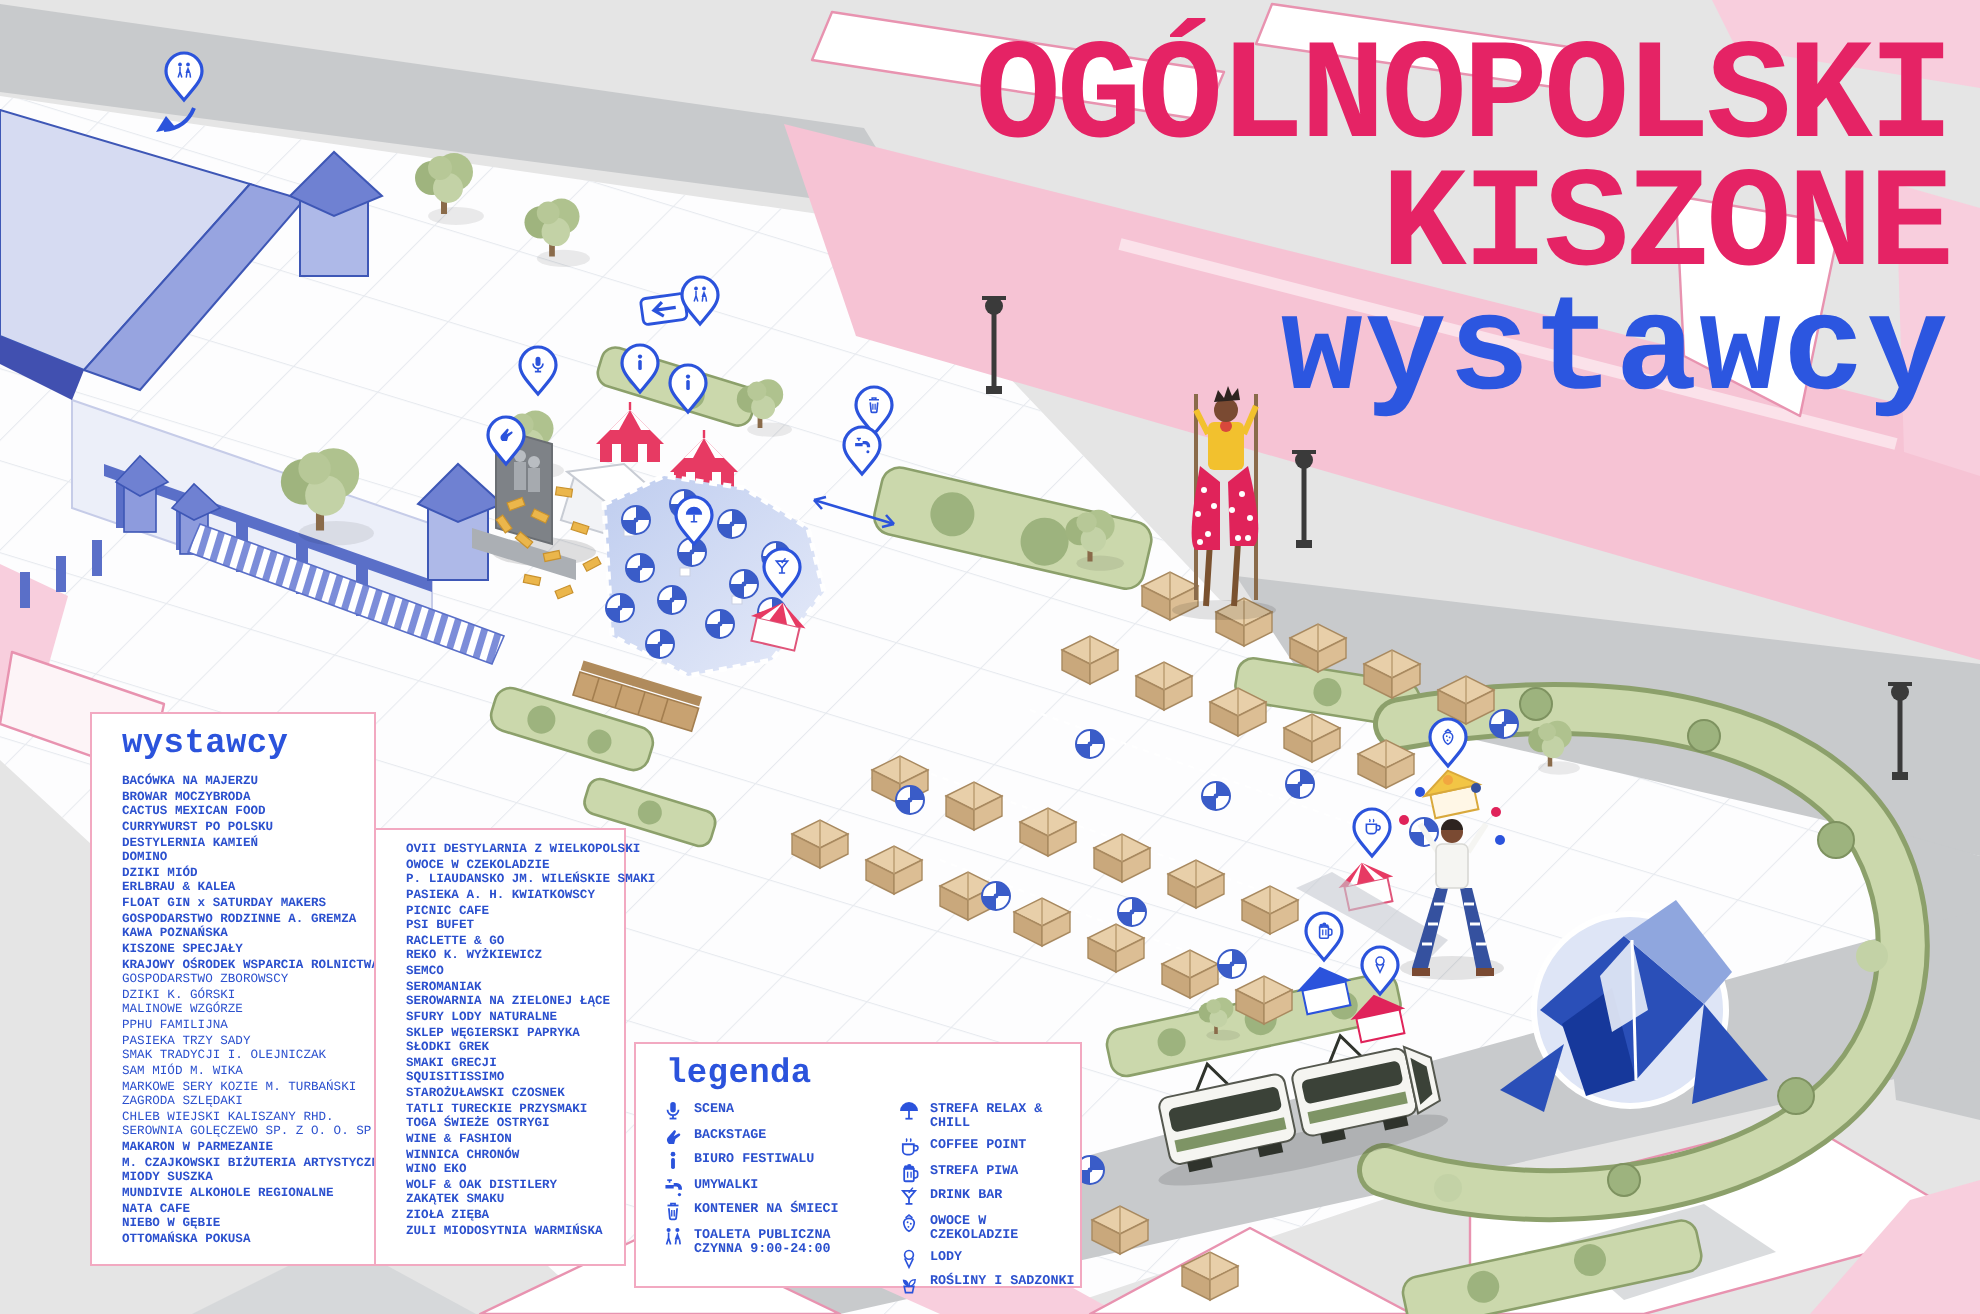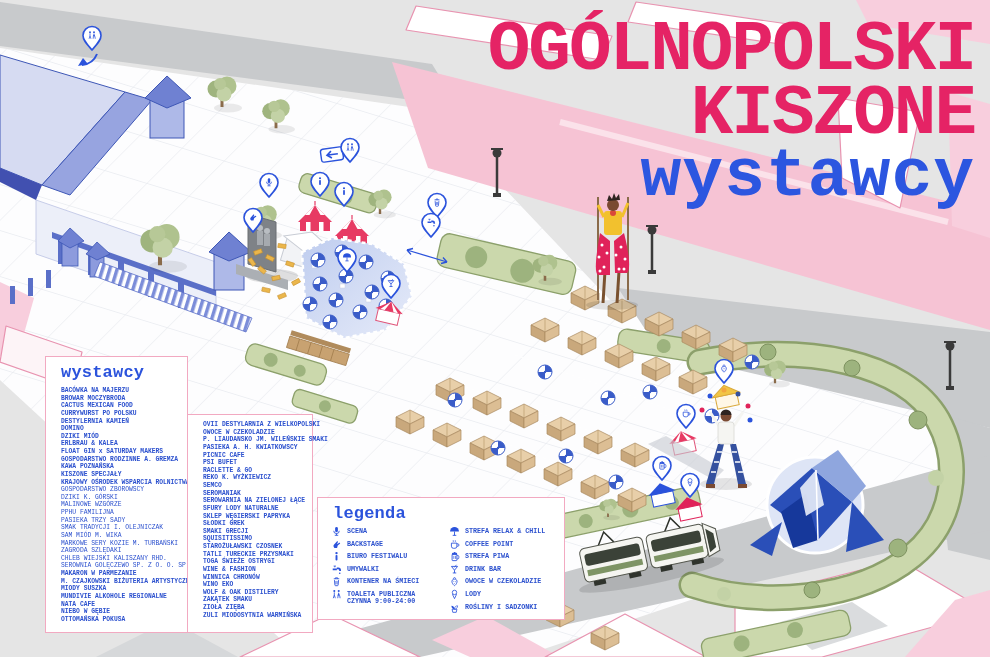--- a/index.html
+++ b/index.html
@@ -10,21 +10,21 @@
 
   
   .title{position:absolute;top:18px;right:40px;text-align:right;z-index:2;pointer-events:none;}
   .t-pink{color:#E52365;font-size:71px;line-height:64px;font-weight:bold;letter-spacing:-2px;}
   .t-blue{color:#2C56E0;font-size:68px;line-height:61px;font-weight:bold;letter-spacing:1px;}
 
   
   .panel{position:absolute;background:#fff;border:1.5px solid #F2A9C1;z-index:3;box-sizing:border-box;}
   #panel-exhibitors-1{left:45px;top:356px;width:143px;height:277px;}
   #panel-exhibitors-2{left:187px;top:414px;width:126px;height:219px;}
-  #panel-legend{left:317px;top:497px;width:248px;height:123px;}
+  #panel-legend{left:317px;top:521px;width:224px;height:123px;}
   .panel h2{font-size:17px;margin:6px 0 3px 15px;color:#2B53DC;font-weight:bold;letter-spacing:0.2px;}
   ul.xlist{list-style:none;margin:0;padding:2px 4px 0 15px;}
   ul.xlist li{font-size:6.3px;line-height:7.62px;font-weight:bold;color:#2B50CE;white-space:nowrap;}
   ul.xlist li.sub{font-weight:normal;}
   #panel-exhibitors-2 ul.xlist{padding-top:6px;}
   .lg-cols{display:flex;padding:0 0 0 13px;}
   .lg-col1{width:118px;}
   .lg-col2{flex:1;}
   .lg-row{display:flex;align-items:flex-start;margin-bottom:1.6px;}
   .licon{width:11px;height:11px;margin-right:5px;flex:0 0 11px;}

